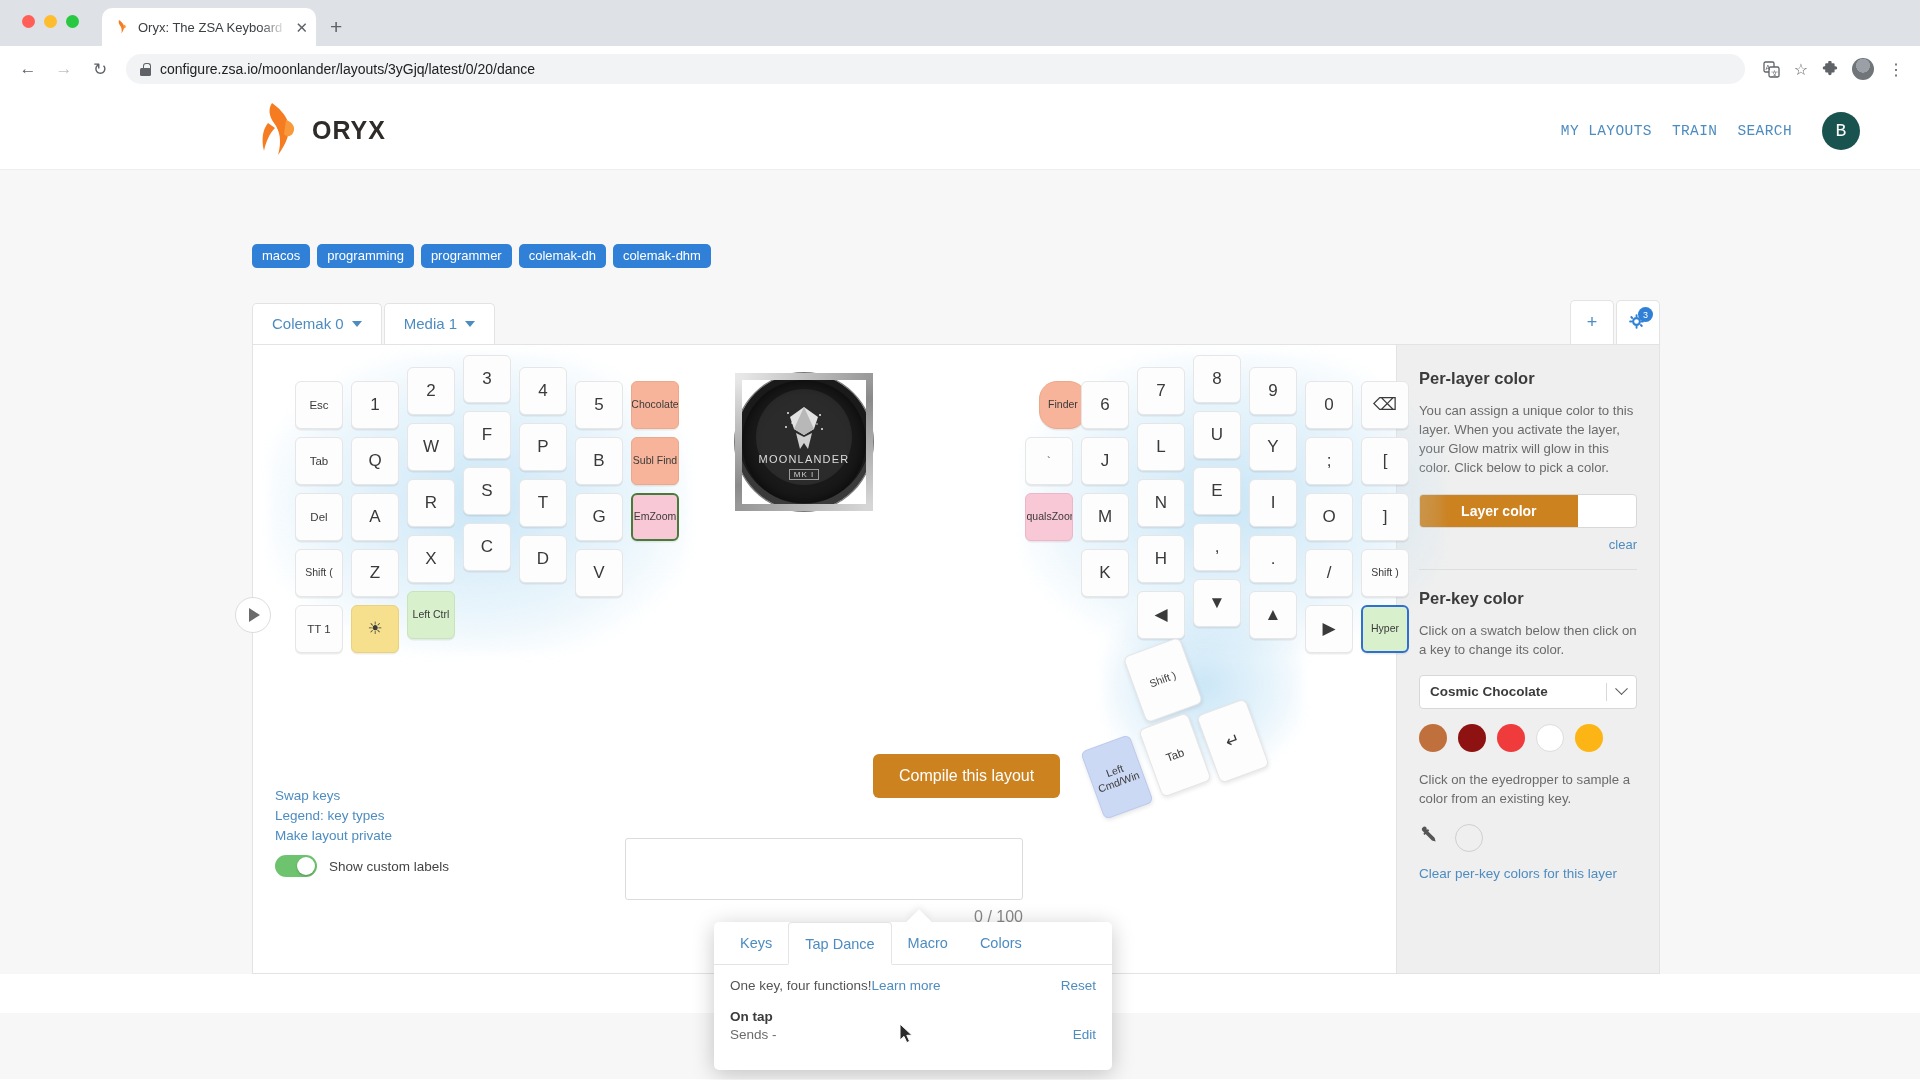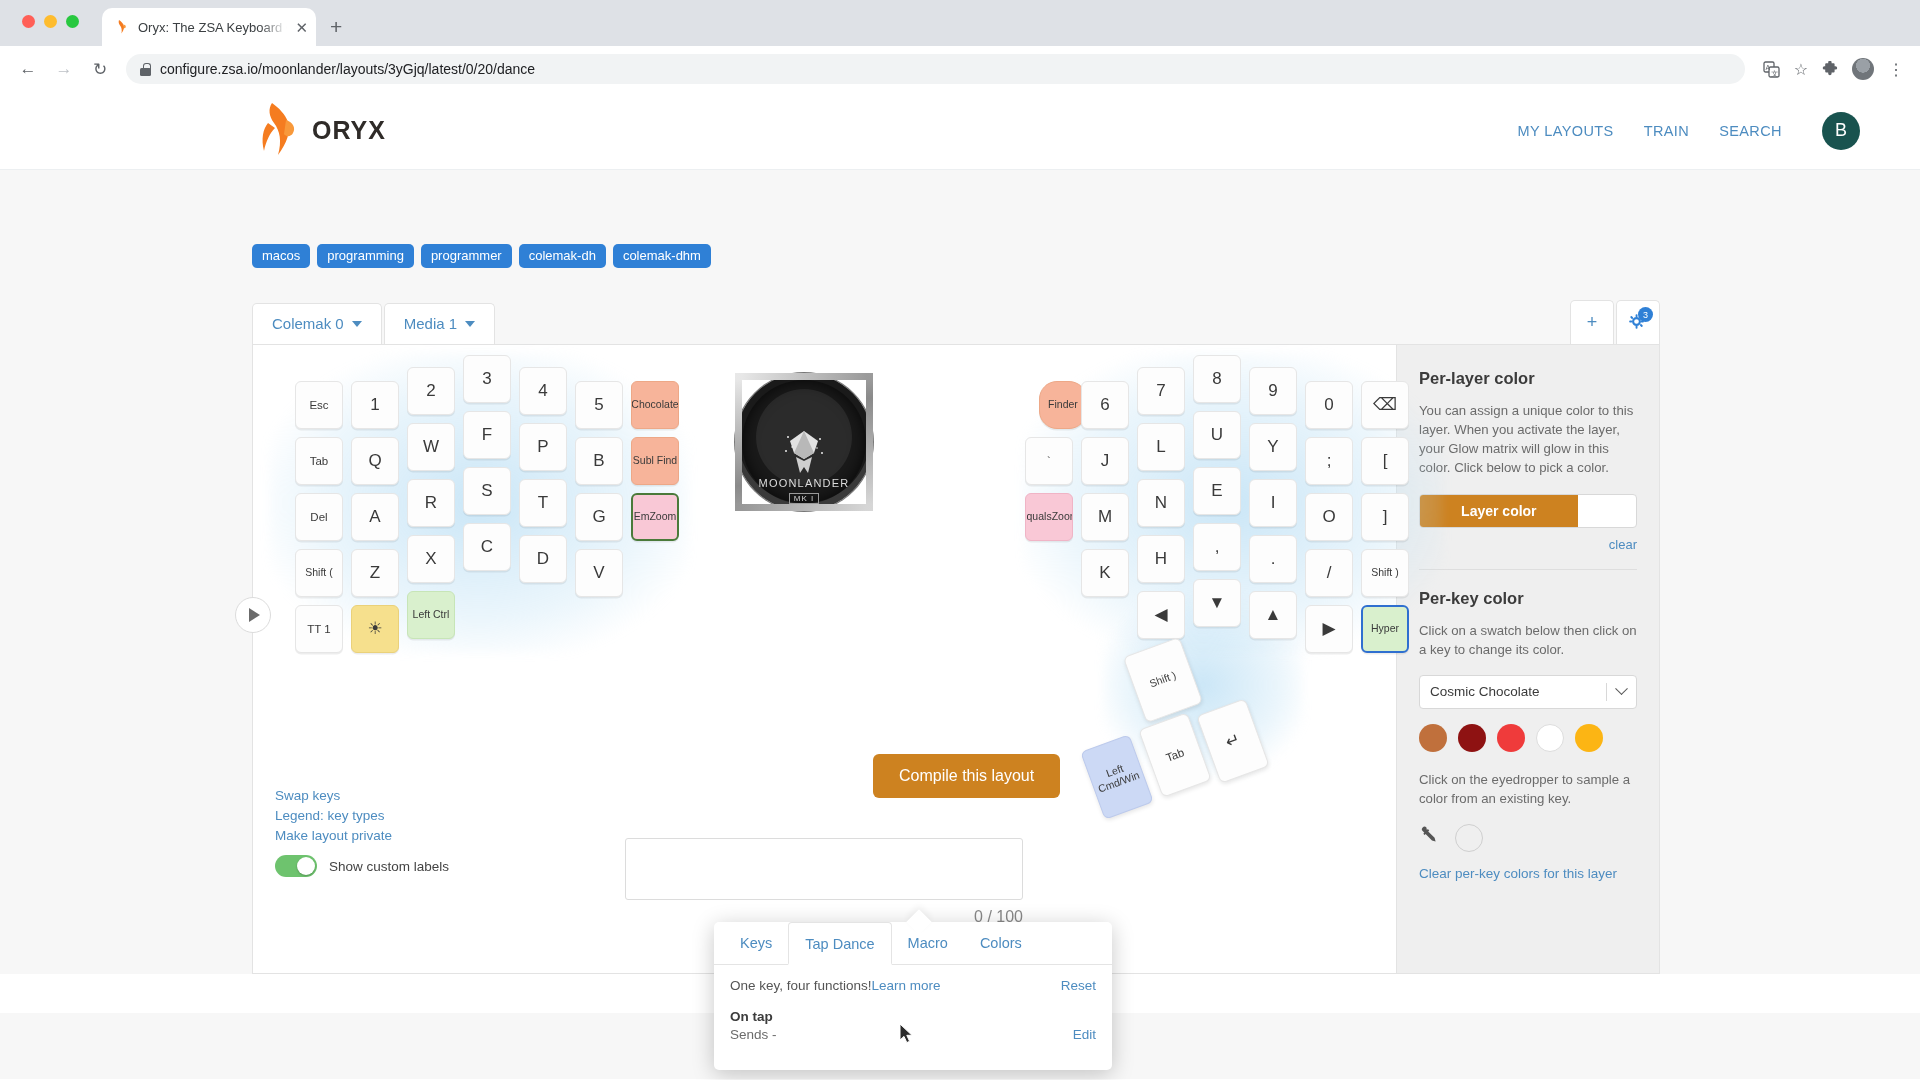--- a/index.html
+++ b/index.html
@@ -49,21 +49,21 @@
   .tb-avatar { width:22px; height:22px; border-radius:50%;
     background:radial-gradient(circle at 50% 35%, #9aa0a6 0 38%, #70757a 39% 100%); }
 
   
   .site-header {
     height:78px; background:#fff; display:flex; align-items:center;
     padding:0 60px 0 0; border-bottom:1px solid #eceff1; position:relative;
   }
   .brand { display:flex; align-items:center; gap:12px; margin-left:256px; }
   .brand-name { font-size:25px; font-weight:bold; letter-spacing:1px; color:#2f2b28; }
-  .nav { margin-left:auto; display:flex; align-items:center; gap:30px; }
+  .nav { margin-left:auto; display:flex; align-items:center; gap:20px;font-family:Liberation Mono, monospace; }
   .nav a { font-size:14.5px; color:#4d8cc0; text-decoration:none; letter-spacing:.4px; cursor:pointer; }
   .nav-avatar {
     width:38px; height:38px; border-radius:50%; background:#19534f; color:#fff;
     display:flex; align-items:center; justify-content:center;
     font-size:18px; margin-left:10px; cursor:pointer;
   }
 
   
   .page { background:#f7f7f7; height:calc(1080px - 46px - 46px - 79px); position:relative; }
   .page-inner { padding:42px 0 0 252px; }
@@ -157,21 +157,21 @@
   .layer-color-btn {
     display:flex; height:34px; border-radius:4px; overflow:hidden; cursor:pointer;
     border:1px solid #d8d8d8; background:#fff;
   }
   .lc-fill { flex:0 0 73%; background:#cd8220; color:#fff; font-size:14px; font-weight:bold;
              display:flex; align-items:center; justify-content:center; }
   .clear-link { display:block; text-align:right; font-size:13px; color:#4d8cc0; margin-top:9px; cursor:pointer; }
   .divider { height:1px; background:#dedede; margin:17px 0 19px; }
   .select {
     height:34px; background:#fff; border:1px solid #d8d8d8; border-radius:4px;
-    display:flex; align-items:center; padding:0 10px; font-size:13.5px; color:#3b3b3b; cursor:pointer;
+    display:flex; align-items:center; padding:0 10px; font-size:13.5px; color:#3b3b3b; cursor:pointer;font-weight:bold;
   }
   .select .sep { margin-left:auto; width:1px; height:18px; background:#d8d8d8; margin-right:10px; }
   .chev { width:9px; height:9px; border-right:1.8px solid #5a5a5a; border-bottom:1.8px solid #5a5a5a;
           transform:rotate(45deg) translate(-2px,-2px); }
   .swatches { display:flex; gap:11px; margin:15px 0 18px; }
   .sw { width:28px; height:28px; border-radius:50%; cursor:pointer; }
   .sw.white { border:1px solid #ddd; }
   .eyedrop-row { display:flex; align-items:center; gap:14px; margin:16px 0 14px; }
   .eyedrop { font-size:18px; color:#555; cursor:pointer; transform:scaleX(-1); }
   .empty-circle { width:28px; height:28px; border-radius:50%; border:1px solid #cfcfcf; background:#efefef; cursor:pointer; }
@@ -397,21 +397,21 @@
               <div class="key xs" style="left: 336px; top: 188px; width: 48px; height: 48px;">Shift )</div>
               <div class="key xs green sel2" style="left: 336px; top: 244px; width: 48px; height: 48px;">Hyper</div>
             </div>
           <div id="left-thumbs" style="position:absolute;left:880px;top:300px;">
               <div class="key xs rot" style="left: 0px; top: 0px; width: 60px; height: 70px; transform: rotate(-20deg);">Shift )</div>
               <div class="key sm rot" style="left: 16px; top: 74px; width: 52px; height: 72px; transform: rotate(-20deg);">Tab</div>
               <div class="key xs blue rot" style="left: -42px; top: 96px; width: 52px; height: 72px; transform: rotate(-20deg);">Left Cmd/Win</div>
               <div class="key rot" style="left: 74px; top: 60px; width: 52px; height: 72px; transform: rotate(-20deg);">↵</div>
             </div>
 
-          <div class="logo-badge" style="left:482px;top:28px;justify-content:flex-end;">
+          <div class="logo-badge" style="left:482px;top:28px;">
             <span class="logo-gem">
               <svg width="40" height="46" viewBox="0 0 40 46">
                 <polygon points="20,2 34,12 30,24 20,30 10,24 6,12" fill="#e2e2e2"></polygon>
                 <polygon points="20,2 30,24 20,30 10,24" fill="#b8b8b8"></polygon>
                 <polygon points="12,28 20,32 28,28 24,44 20,38 16,44" fill="#cfcfcf"></polygon>
                 <g fill="#ffffff" opacity=".9">
                   <circle cx="4" cy="8" r="1"></circle>
                     <circle cx="36" cy="10" r="1"></circle>
                     <circle cx="2" cy="22" r="1"></circle>
                   <circle cx="38" cy="24" r="1"></circle>

